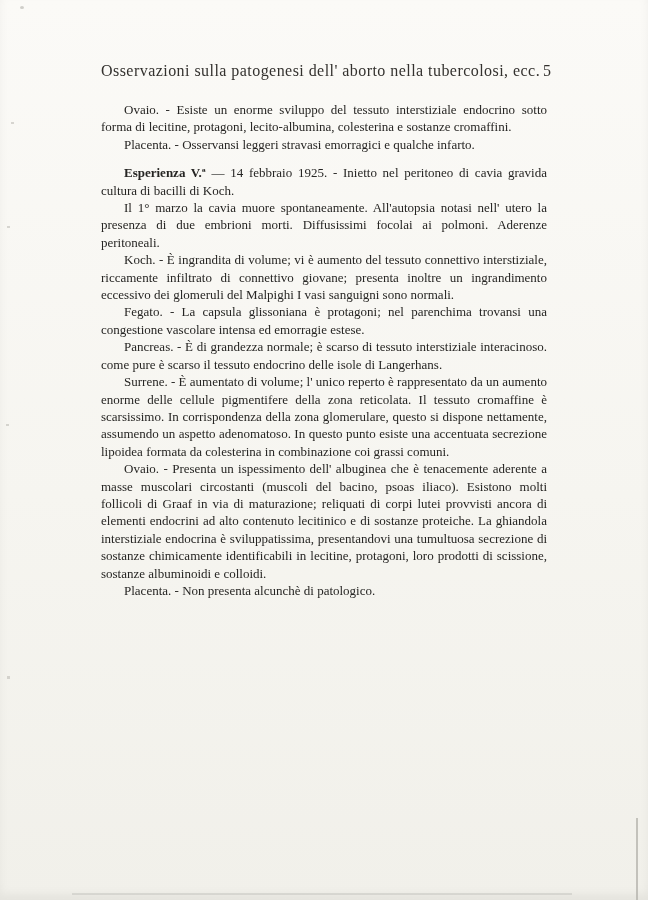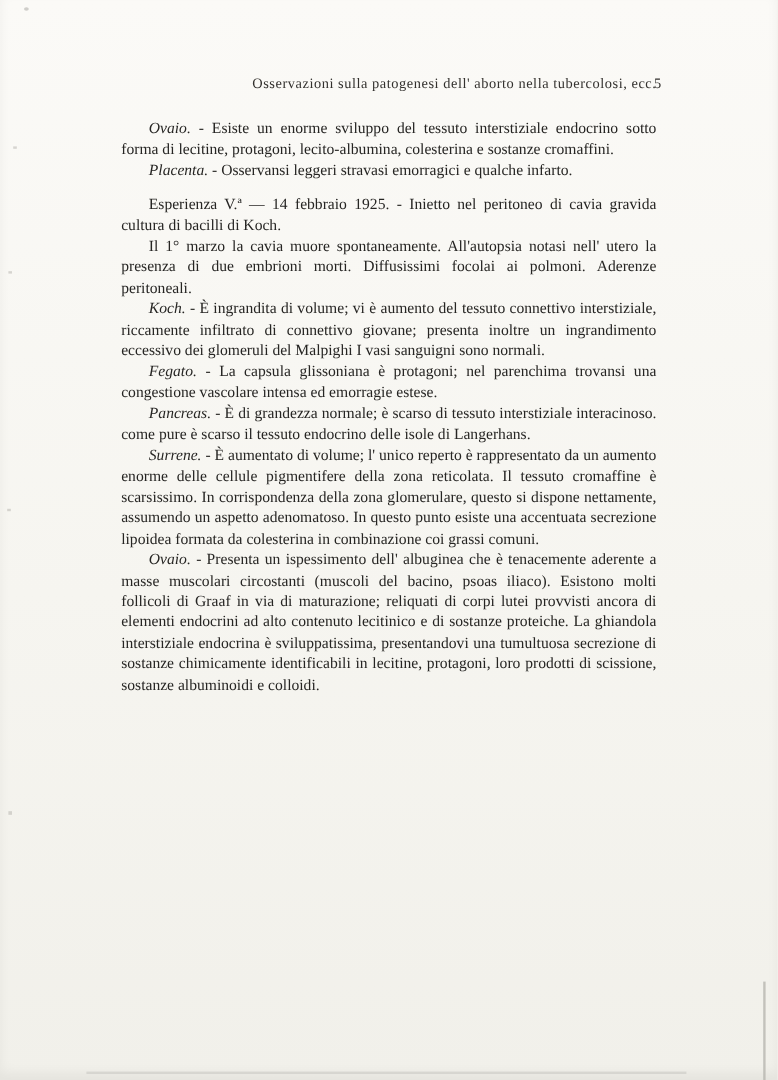--- a/index.html
+++ b/index.html
@@ -12,42 +12,42 @@
   .page{
     position:absolute;inset:0;
     background:linear-gradient(180deg,#fbfaf7 0%,#f6f5f0 55%,#f1f0ea 100%);
     box-shadow:inset 0 -6px 10px rgba(0,0,0,0.05);
   }
   .content{
     position:absolute;left:101px;top:62px;width:446px;
   }
   .running-header{
     position:relative;
-    text-align:right;
-    font-size:12px;
+    text-align:left;
+    font-size:16px;
     letter-spacing:0.45px;
     color:#33312e;
     margin:0 0 21px 0;
     white-space:nowrap;
   }
   .page-num{
     position:absolute;right:-4px;top:0;
     letter-spacing:0;
   }
   p.para{
     margin:0;
     text-align:justify;
     font-size:13px;
     line-height:17.4px;
     text-indent:23px;
     hyphens:auto;
   }
   p.space-before{margin-top:11px;}
-  .lead-italic{font-style:italic;}
-  .lead-bold{font-weight:normal;}
+  .lead-italic{}
+  .lead-bold{font-weight:bold;}
   .artifact{position:absolute;background:#b3b1ab;}
   .artifact.right-line{left:636px;top:818px;width:2px;height:82px;opacity:.75;}
   .artifact.bottom-line{left:72px;top:893px;width:500px;height:2px;opacity:.35;}
   .artifact.speck-1{left:20px;top:6px;width:4px;height:3px;opacity:.6;border-radius:50%;}
   .artifact.speck-2{left:11px;top:122px;width:3px;height:2px;opacity:.5;}
   .artifact.speck-3{left:7px;top:226px;width:3px;height:2px;opacity:.5;}
   .artifact.speck-4{left:6px;top:424px;width:3px;height:2px;opacity:.5;}
   .artifact.speck-5{left:7px;top:676px;width:3px;height:3px;opacity:.5;}
 </style>
 </head>
@@ -84,16 +84,17 @@
 
   <p class="para"><span class="lead-italic">Fegato.</span><span> - La capsula glissoniana è protagoni; nel parenchima trovansi una congestione vascolare intensa ed emorragie estese.</span></p>
 
   <p class="para"><span class="lead-italic">Pancreas.</span><span> - È di grandezza normale; è scarso di tessuto interstiziale interacinoso. come pure è scarso il tessuto endocrino delle isole di Langerhans.</span></p>
 
   <p class="para"><span class="lead-italic">Surrene.</span><span> - È aumentato di volume; l' unico reperto è rappresentato da un aumento enorme delle cellule pigmentifere della zona reticolata. Il tessuto cromaffine è scarsissimo. In corrispondenza della zona glomerulare, questo si dispone nettamente, assumendo un aspetto adenomatoso. In questo punto esiste una accentuata secrezione lipoidea formata da colesterina in combinazione coi grassi comuni.</span></p>
 
 
   <p class="para"><span class="lead-italic">Ovaio.</span><span> - Presenta un ispessimento dell' albuginea che è tenacemente aderente a masse muscolari circostanti (muscoli del bacino, psoas iliaco). Esistono molti follicoli di Graaf in via di maturazione; reliquati di corpi lutei provvisti ancora di elementi endocrini ad alto contenuto lecitinico e di sostanze proteiche. La ghiandola interstiziale endocrina è sviluppatissima, presentandovi una tumultuosa secrezione di sostanze chimicamente identificabili in lecitine, protagoni, loro prodotti di scissione, sostanze albuminoidi e colloidi.</span></p>
 
+  <p class="para"><span class="lead-italic">Placenta.</span><span> - Non presenta alcunchè di patologico.</span></p>
 </div>
   </div>
 
 </div>
 
 </body></html>

